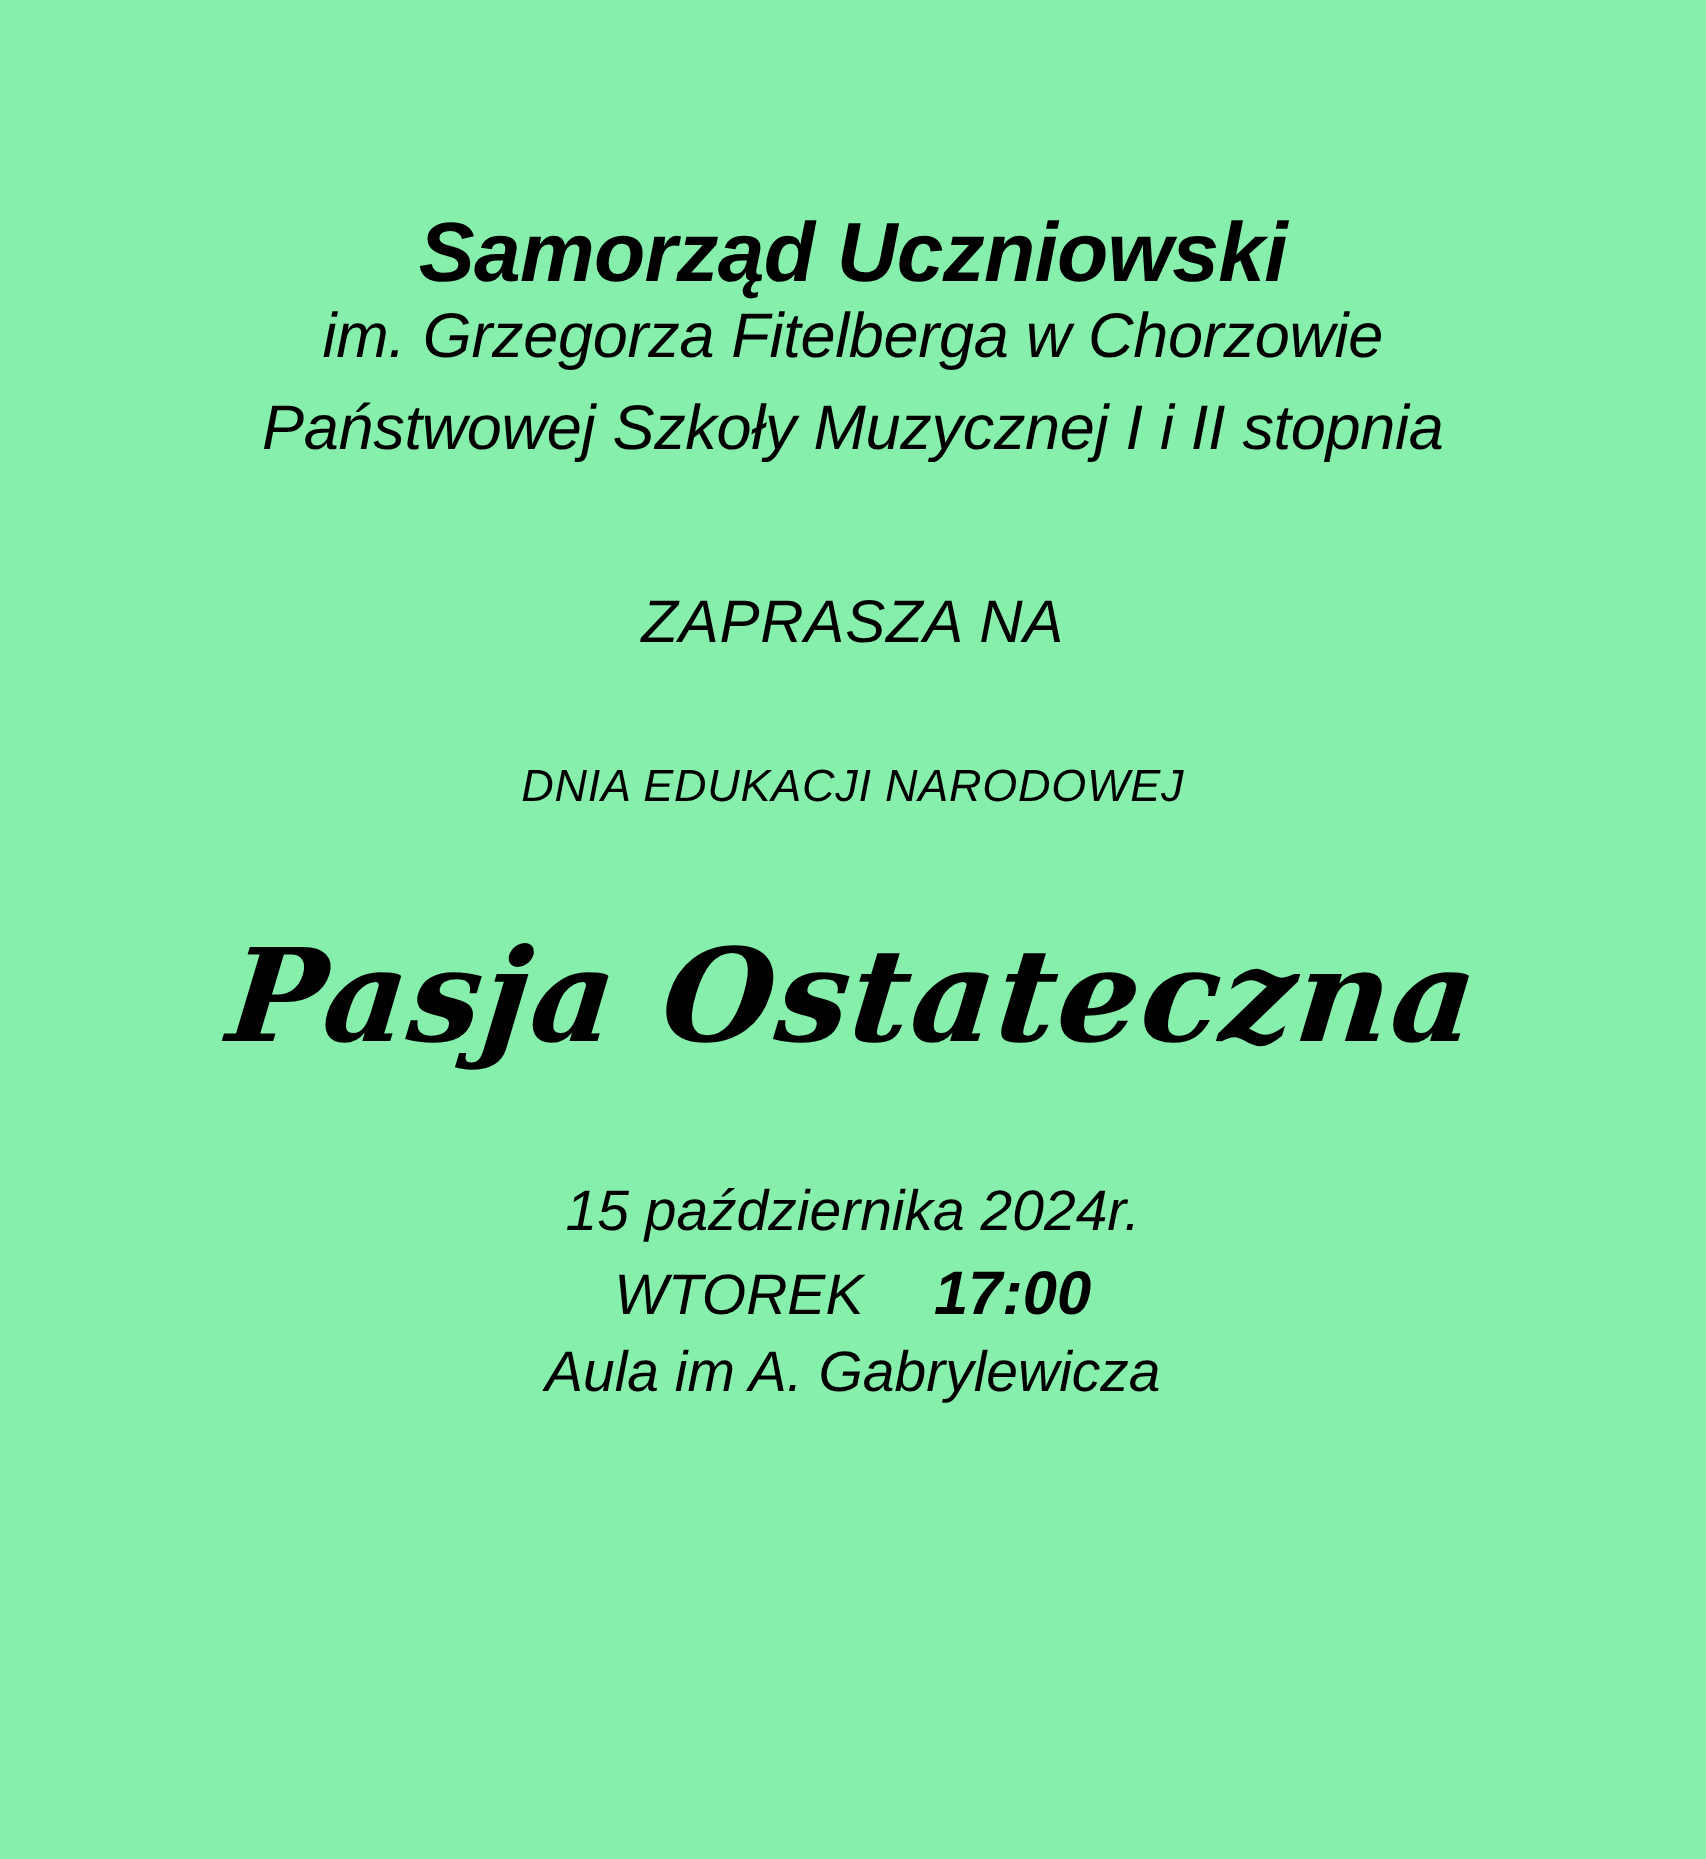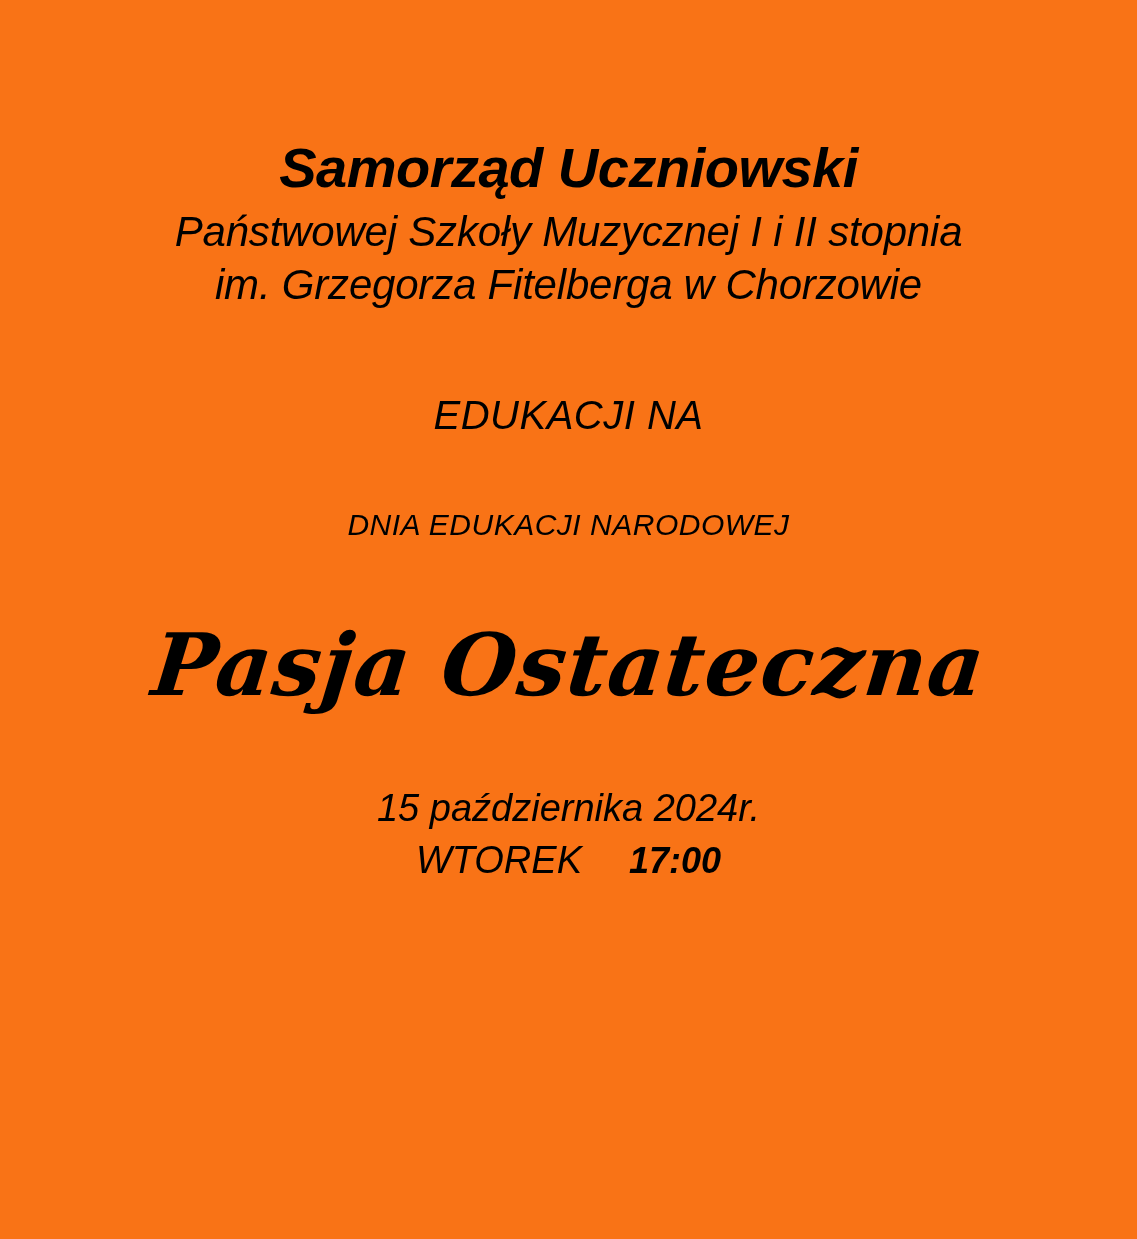--- a/index.html
+++ b/index.html
@@ -11,21 +11,21 @@
     height: 1239px;
     background: #ED1C24;
     font-family: "Liberation Sans", sans-serif;
     color: #000000;
     overflow: hidden;
   }
   .poster {
     position: relative;
     width: 1137px;
     height: 1239px;
-    background: #f97316;
+    background: #86efac;
     box-sizing: border-box;
     display: flex;
     flex-direction: column;
     align-items: center;
   }
   .org-block {
     width: 100%;
     text-align: center;
     margin-top: 138px;
   }
@@ -99,48 +99,49 @@
     line-height: 1.35;
     margin: 0;
     display: flex;
     justify-content: center;
     align-items: baseline;
     gap: 47px;
   }
   .details-time {
     font-weight: bold;
     font-style: italic;
-    font-size: 36px;
+    font-size: 41px;
   }
   .details-place {
     font-size: 38px;
     font-style: italic;
     line-height: 1.35;
     margin: 0;
   }
 </style>
 </head>
 <body>
 
 <div class="poster">
 
   <div class="org-block">
     <h1 class="org-title">Samorząd Uczniowski</h1>
+    <p class="org-line">im. Grzegorza Fitelberga w Chorzowie</p>
     <p class="org-line first">Państwowej Szkoły Muzycznej I i II stopnia</p>
-    <p class="org-line">im. Grzegorza Fitelberga w Chorzowie</p>
   </div>
 
-  <p class="invite">EDUKACJI NA</p>
+  <p class="invite">ZAPRASZA NA</p>
 
 
   <p class="holiday">DNIA EDUKACJI NARODOWEJ</p>
 
   <p class="show-title">Pasja Ostateczna</p>
 
   <div class="details">
     <p class="details-date">15 października 2024r.</p>
     <div class="details-daytime">
       <span>WTOREK</span>
       <span class="details-time">17:00</span>
     </div>
+    <p class="details-place">Aula im A. Gabrylewicza</p>
   </div>
 
 </div>
 
 </body></html>

